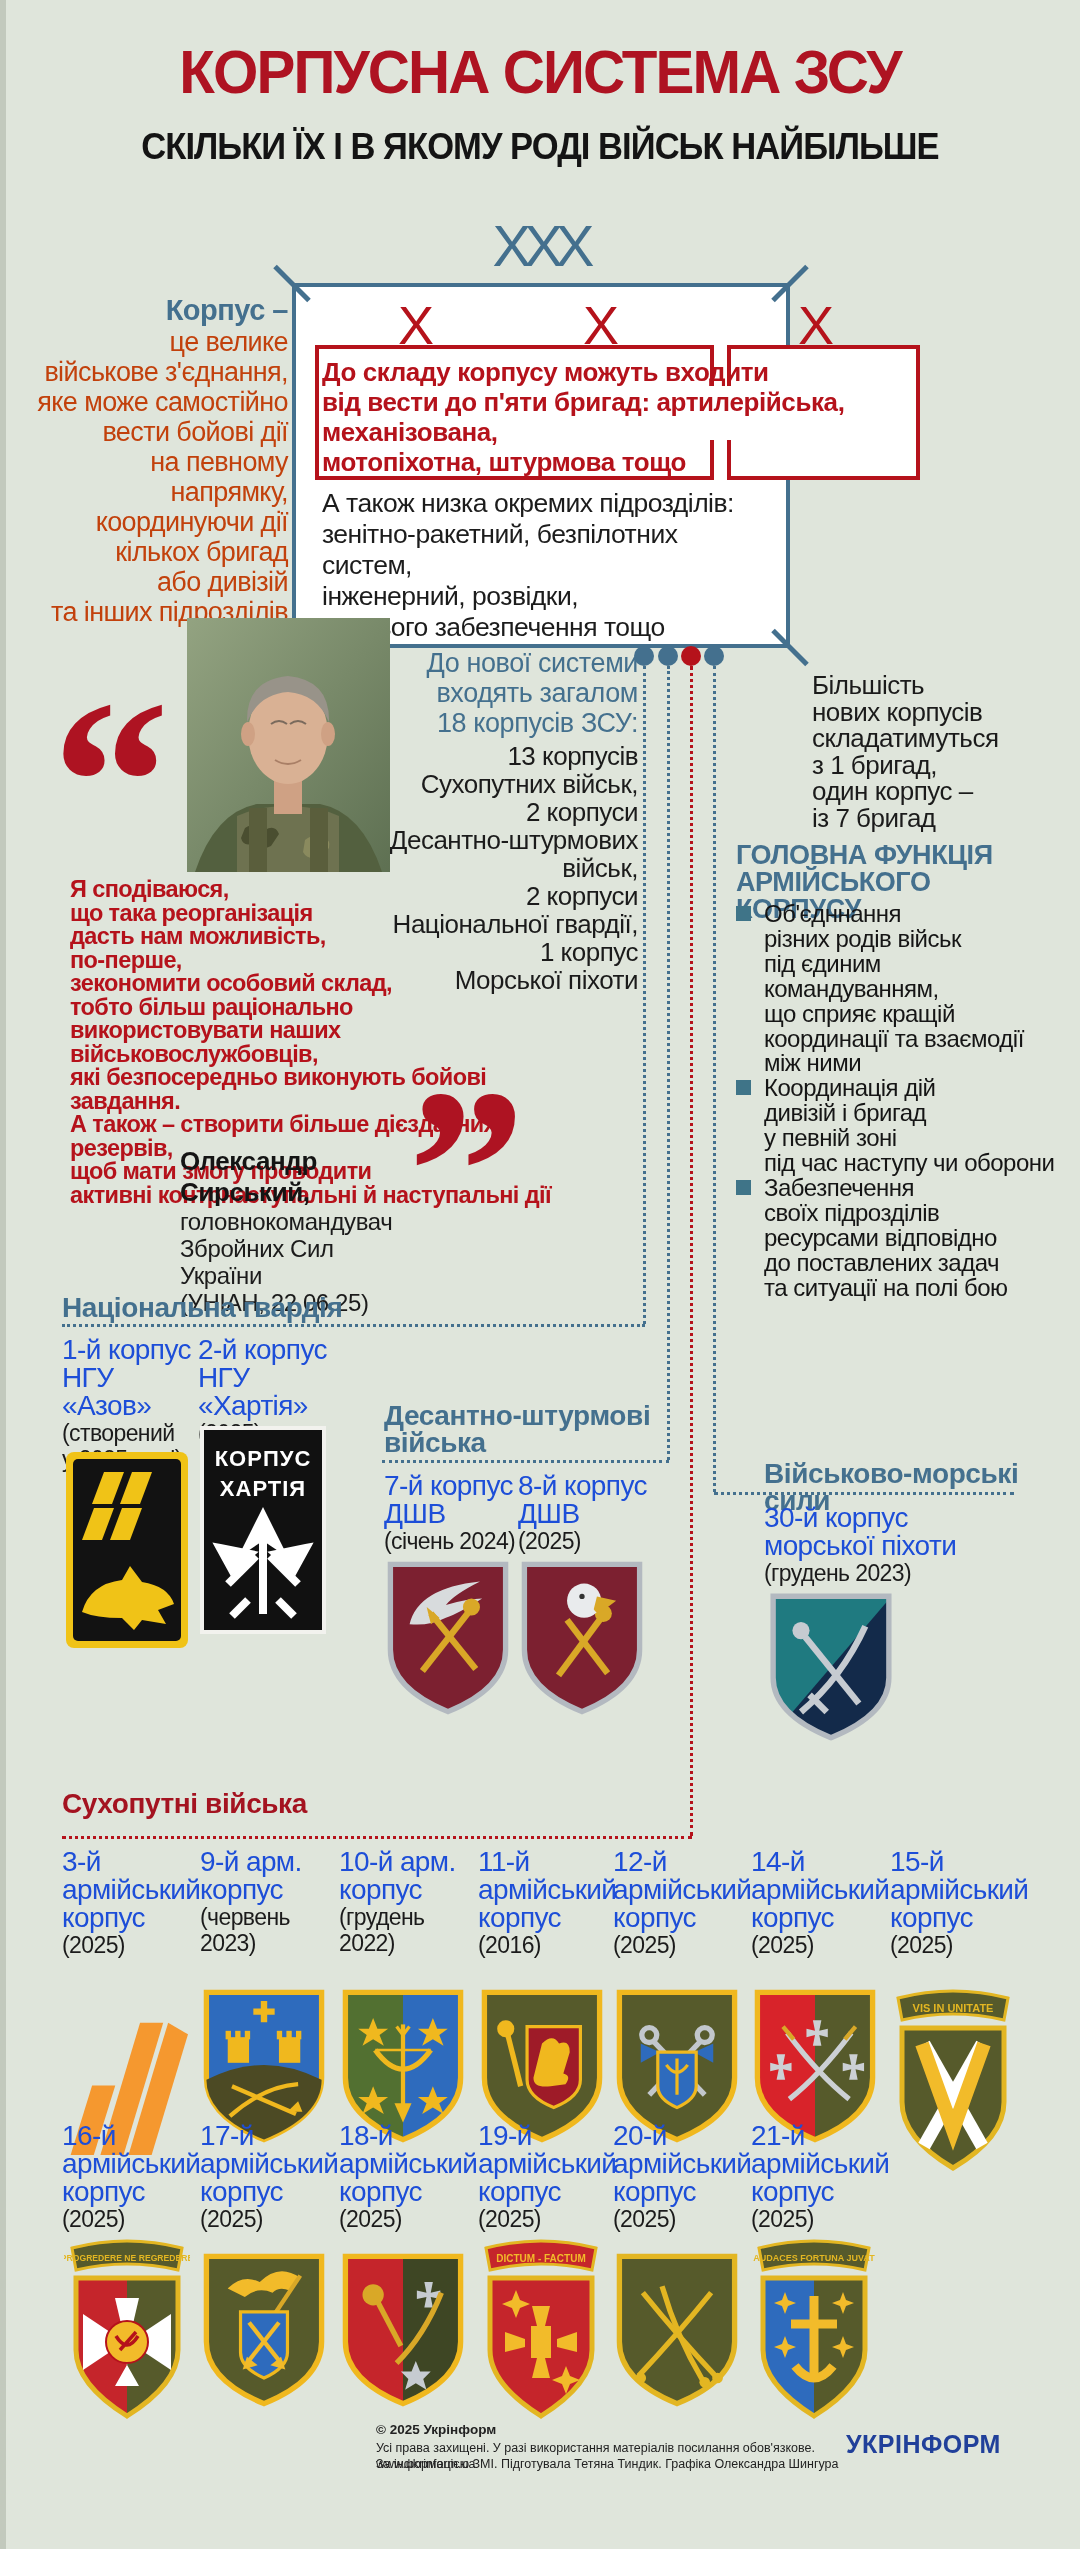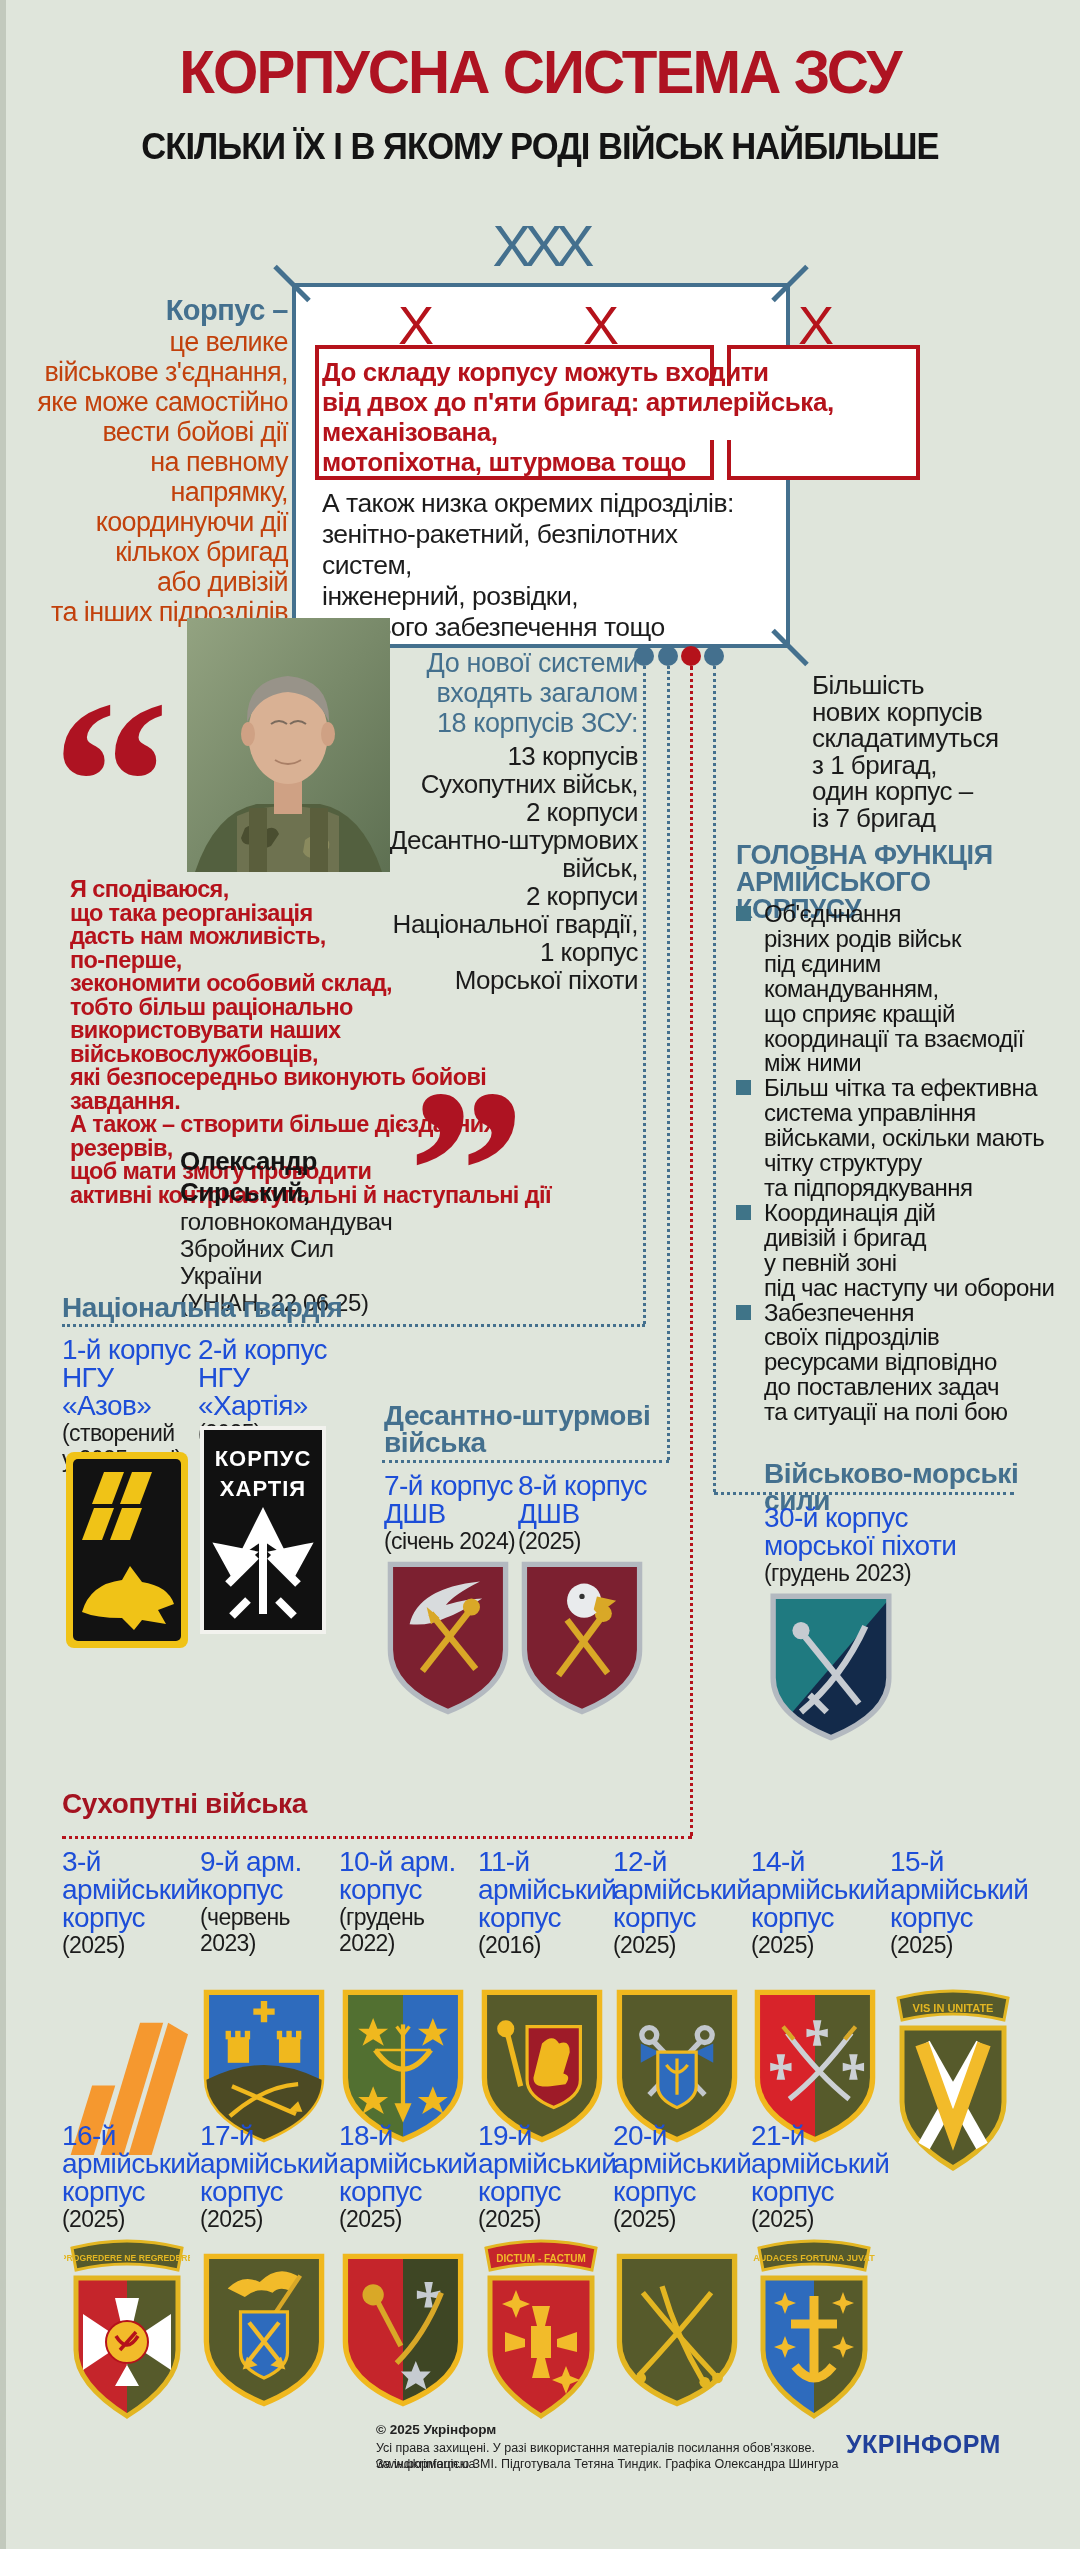--- a/index.html
+++ b/index.html
@@ -85,21 +85,21 @@
 
   <div class="redx" style="left:398px">X</div>
   <div class="redx" style="left:583px">X</div>
   <div class="redx" style="left:798px">X</div>
 
   <div class="redbox" style="left:315px;width:399px"></div>
   <div class="redbox" style="left:727px;width:193px"></div>
   <div class="gapcover" style="left:704px"></div>
   <div class="gapcover" style="left:723px"></div>
   <div class="boxred pre">До складу корпусу можуть входити
-від двох до п'яти бригад: артилерійська, механізована,
+від вести до п'яти бригад: артилерійська, механізована,
 мотопіхотна, штурмова тощо</div>
   <div class="boxblack pre">А також низка окремих підрозділів:
 зенітно-ракетний, безпілотних систем,
 інженерний, розвідки,
 тилового забезпечення тощо</div>
 
   <div class="dot" style="left:634px;background:#44708e"></div>
   <div class="dot" style="left:658px;background:#44708e"></div>
   <div class="dot" style="left:681px;background:#b5121b"></div>
   <div class="dot" style="left:704px;background:#44708e"></div>
@@ -133,25 +133,20 @@
   <div class="abs mf-title pre" style="left:736px;top:842px;width:320px">ГОЛОВНА ФУНКЦІЯ
 АРМІЙСЬКОГО КОРПУСУ</div>
   <div class="abs" style="left:736px;top:902px;width:330px">
     <div class="bitem"><span class="bsq"></span><span class="pre">Об'єдннання
 різних родів військ
 під єдиним
 командуванням,
 що сприяє кращій
 координації та взаємодії
 між ними</span></div>
-    <div class="bitem"><span class="bsq"></span><span class="pre">Більш чітка та ефективна
-система управління
-військами, оскільки мають
-чітку структуру
-та підпорядкування</span></div>
     <div class="bitem"><span class="bsq"></span><span class="pre">Координація дій
 дивізій і бригад
 у певній зоні
 під час наступу чи оборони</span></div>
     <div class="bitem"><span class="bsq"></span><span class="pre">Забезпечення
 своїх підрозділів
 ресурсами відповідно
 до поставлених задач
 та ситуації на полі бою</span></div>
   </div>

